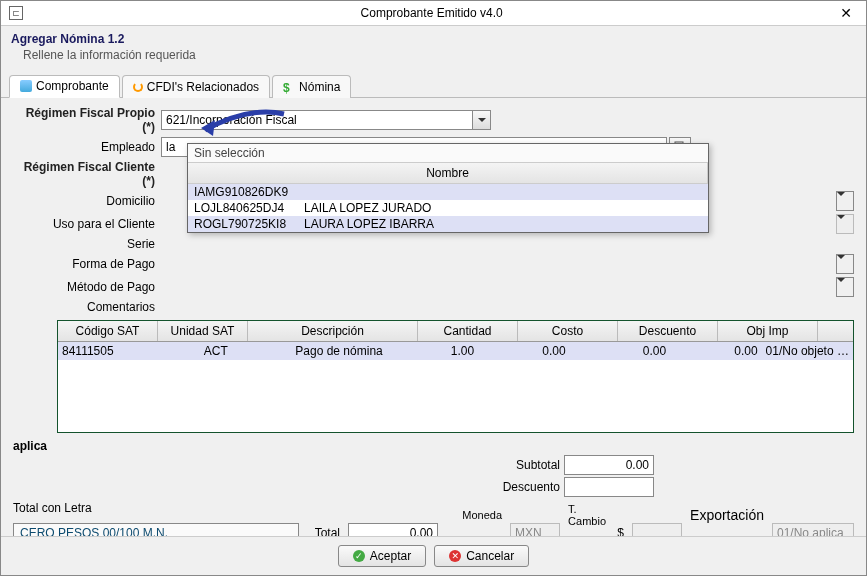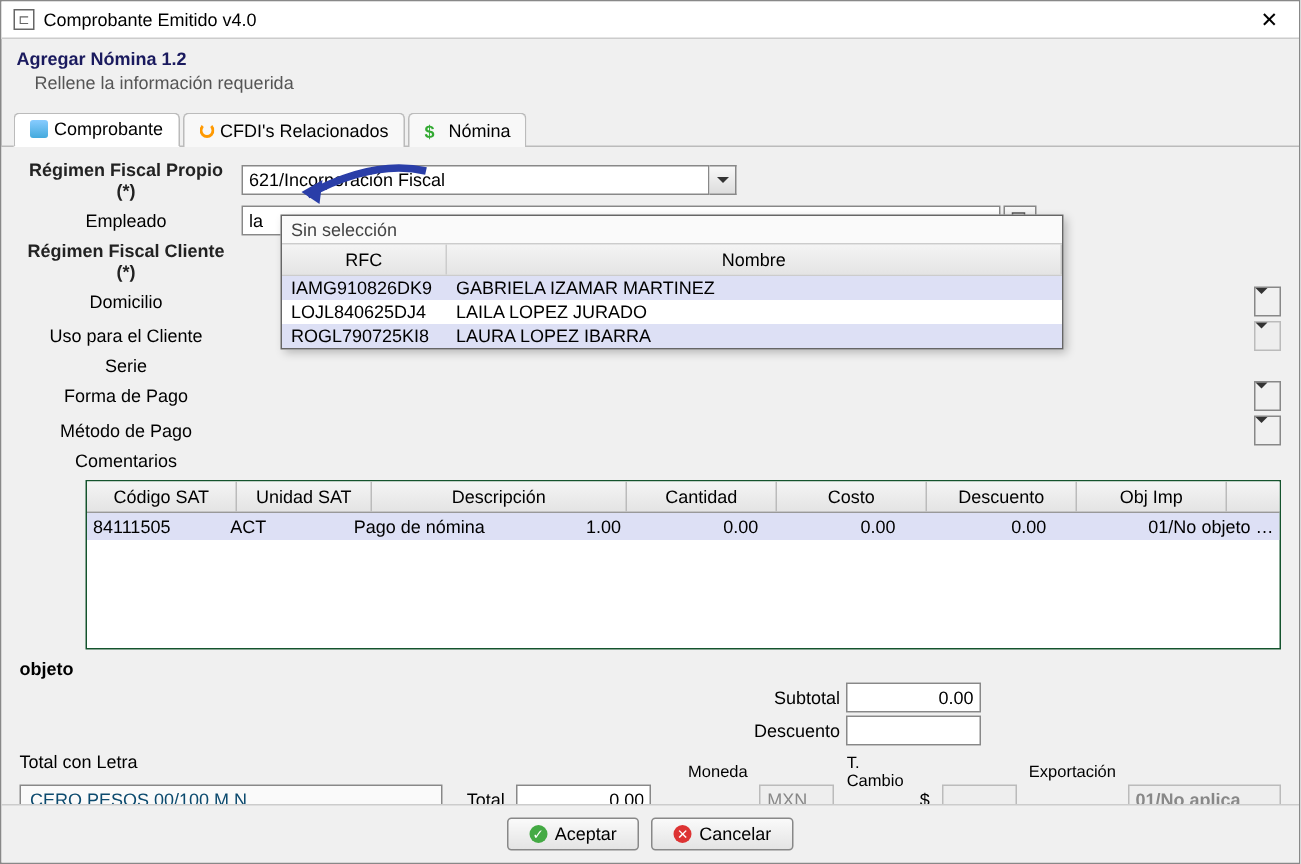--- a/index.html
+++ b/index.html
@@ -1,49 +1,49 @@
 <!DOCTYPE html>
 <html><head>
 <meta charset="utf-8">
 <style>
   * { box-sizing: border-box; font-family: "Segoe UI", Tahoma, sans-serif; font-size: 12px; }
   body { margin: 0; background: #fff; }
   .window { width: 867px; height: 576px; border: 1px solid #888; position: relative; background: #f0f0f0; display: flex; flex-direction: column; }
   .titlebar { display: flex; align-items: center; padding: 4px 8px; background: #fff; border-bottom: 1px solid #ccc; }
   .titlebar .icon { width: 14px; height: 14px; border: 1px solid #666; margin-right: 6px; display:inline-flex; align-items:center; justify-content:center; font-size:9px; color:#666;}
-  .titlebar .title { flex: 1; }
+  .titlebar .title { flex: 1; text-align: center; }
   .titlebar .close { font-size: 14px; cursor: pointer; padding: 0 6px; }
   .header { padding: 6px 10px 8px; }
   .header .h1 { font-weight: bold; color: #1a1a5e; }
   .header .h2 { color: #555; margin-left: 12px; margin-top: 2px; }
   .tabs { display: flex; padding: 4px 8px 0; gap: 0; border-bottom: 1px solid #bbb; }
   .tab { padding: 3px 10px 4px; border: 1px solid #bbb; border-bottom: none; border-top-left-radius: 4px; border-top-right-radius: 4px; background: #f8f8f8; margin-right: 2px; display: flex; align-items: center; gap: 4px; cursor: pointer; position:relative; top:1px;}
   .tab.active { background: #fff; border-bottom: 1px solid #fff; }
   .tab-icon { width: 12px; height: 12px; display:inline-block; }
   .ico-doc { background: linear-gradient(#8cf,#4ad); border-radius:2px;}
   .ico-rel { border:2px solid #f90; border-radius:50%; width:10px; height:10px; border-top-color:transparent;}
   .ico-nom { color:#3a3; font-weight:bold;}
   .form-area { flex: 1; padding: 8px 12px; position: relative; background:#f0f0f0; overflow:hidden;}
   .row { display: flex; align-items: center; margin-bottom: 3px; }
-  .lbl { width: 148px; text-align: center; padding-right: 6px; }
+  .lbl { width: 148px; text-align: right; padding-right: 6px; }
   .lbl.bold { font-weight: bold; color:#222;}
   .combo { flex: 0 0 330px; display: flex; }
   .combo input, .txt input { flex: 1; border: 1px solid #888; padding: 2px 4px; height: 20px; background:#fff;}
   .combo .dd { width: 18px; border: 1px solid #888; border-left:none; background: linear-gradient(#f8f8f8,#ddd); display:flex; align-items:center; justify-content:center; cursor:pointer;}
   .dd-arrow { width:0; height:0; border-left:4px solid transparent; border-right:4px solid transparent; border-top:4px solid #333;}
   .btn-cal { width:22px; height:20px; border:1px solid #888; background:linear-gradient(#f8f8f8,#ddd); margin-left:2px; display:flex; align-items:center; justify-content:center; cursor:pointer;}
   .readonly { background:#eee; color:#555;}
   
   .grid { margin-top:6px; border:1px solid #14532d; background:#fff;margin-left:44px;}
   .grid-head { display:flex; background:linear-gradient(#f4f4f4,#e4e4e4); border-bottom:1px solid #999;}
   .grid-head .col { padding:3px 4px; border-right:1px solid #bbb; text-align:center; overflow:hidden; white-space:nowrap; text-overflow:ellipsis;}
   .grid-body { height:90px; overflow:auto;}
   .grid-row { display:flex; }
   .grid-row.sel { background:#dde0f5; }
-  .grid-row .cell { padding:2px 4px; overflow:hidden; white-space:nowrap; text-overflow:ellipsis;}
+  .grid-row .cell { padding:2px 4px; text-align:right; overflow:hidden; white-space:nowrap; text-overflow:ellipsis;}
   .c-sat{width:100px;} .c-usat{width:90px; text-align:left;} .c-desc{width:170px; text-align:left;} .c-cant{width:100px;} .c-costo{width:100px;} .c-imp{width:110px;} .c-dto{width:100px;} .c-obj{width:100px;}
   .bold-label{font-weight:bold; padding:6px 0 2px;}
   .totals { display:flex; flex-direction:column; gap:2px; align-items:flex-end; padding-right:200px;}
   .totals .trow{ display:flex; align-items:center; gap:4px;}
   .totals .trow .tl{ width:80px; text-align:right;}
   .totals .num{ width:90px; border:1px solid #888; padding:2px 4px; text-align:right; height:20px;}
   .bottom-row{ display:flex; align-items:center; gap:8px; margin-top:6px;}
   .bottom-row .num{ width:90px; border:1px solid #888; padding:2px 4px; text-align:right; height:20px;}
   .bottom-row .dis{ background:#eee; color:#888; border:1px solid #bbb; width:50px; padding:2px 4px; height:20px;}
   .buttons{ display:flex; justify-content:center; gap:8px; padding:8px; border-top:1px solid #ccc; background:#f0f0f0;}
@@ -120,27 +120,25 @@
     <div class="arrow-annot">
       <svg width="90" height="32">
           <path d="M85 6 Q 50 -2 6 22" fill="none" stroke="#2a3ea8" stroke-width="5"></path>
           <polygon points="2,20 16,12 14,28" fill="#2a3ea8"></polygon>
         </svg>
     </div>
 
     <div class="popup">
       <div class="nosel">Sin selección</div>
       <div class="popup-head">
-        <div class="pc pc-rfc">RFC</div>
         <div class="pc pc-nom">Nombre</div>
       </div>
       <div>
         <div class="prow hilite">
             <div class="pcell-r">IAMG910826DK9</div>
-            <div class="pcell-n">GABRIELA IZAMAR MARTINEZ</div>
           </div>
         <div class="prow">
             <div class="pcell-r">LOJL840625DJ4</div>
             <div class="pcell-n">LAILA LOPEZ JURADO</div>
           </div>
         <div class="prow hilite">
             <div class="pcell-r">ROGL790725KI8</div>
             <div class="pcell-n">LAURA LOPEZ IBARRA</div>
           </div>
       </div>
@@ -201,21 +199,21 @@
           <div class="cell c-desc">Pago de nómina</div>
           <div class="cell c-cant">1.00</div>
           <div class="cell c-costo">0.00</div>
           <div class="cell c-imp">0.00</div>
           <div class="cell c-dto">0.00</div>
           <div class="cell c-obj" style="text-align:left">01/No objeto de im...</div>
         </div>
       </div>
     </div>
 
-    <div class="bold-label">objeto</div>
+    <div class="bold-label">aplica</div>
 
     <div style="display:flex;">
       <div style="flex:1"></div>
       <div class="totals">
         <div class="trow">
             <div class="tl">Subtotal</div>
             <input class="num" value="0.00" style="">
           </div>
         <div class="trow">
             <div class="tl">Descuento</div>
@@ -234,23 +232,23 @@
       <div style="display:flex;flex-direction:column;align-items:flex-start;gap:2px;">
         <div style="font-size:11px;position:relative;top:-18px;">Moneda</div>
       </div>
       <input class="dis" disabled="" value="MXN" style="">
       <div style="display:flex;flex-direction:column;">
           <div style="font-size:11px;position:relative;top:-18px;">T. Cambio</div>
         </div>
       <span>$</span>
       <input class="dis" disabled="" value="" style="">
       <div style="display:flex;flex-direction:column;">
-          <div style="font-size:11px;position:relative;top:-18px;">Exportación</div>
-        </div>
-      <input class="dis" style="width: 102px; font-weight: bold;" disabled="" value="01/No aplica">
+          <div style="font-size:14px;position:relative;top:-18px;">Exportación</div>
+        </div>
+      <input class="dis" style="width: 82px;" disabled="" value="01/No aplica">
     </div>
 
   </div>
 
   <div class="buttons">
     <div class="btn">
         <span class="ic-ok">✓</span>
         <span>Aceptar</span>
       </div>
     <div class="btn">

